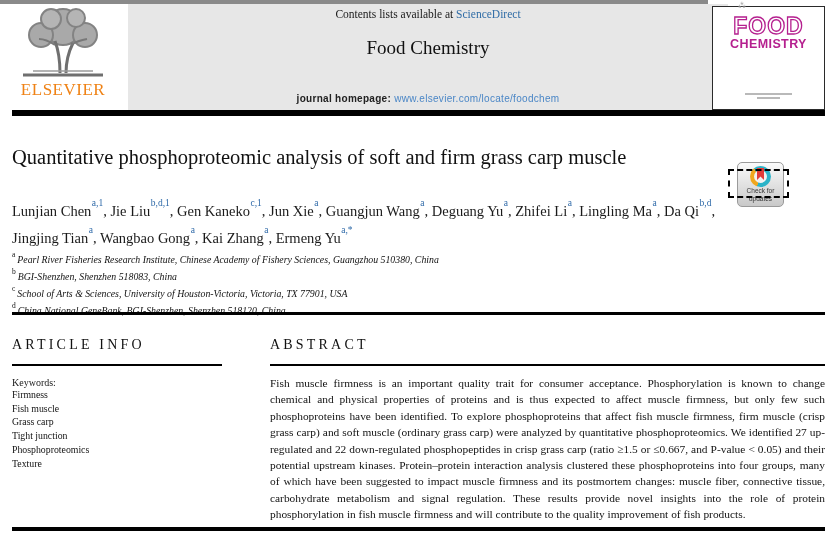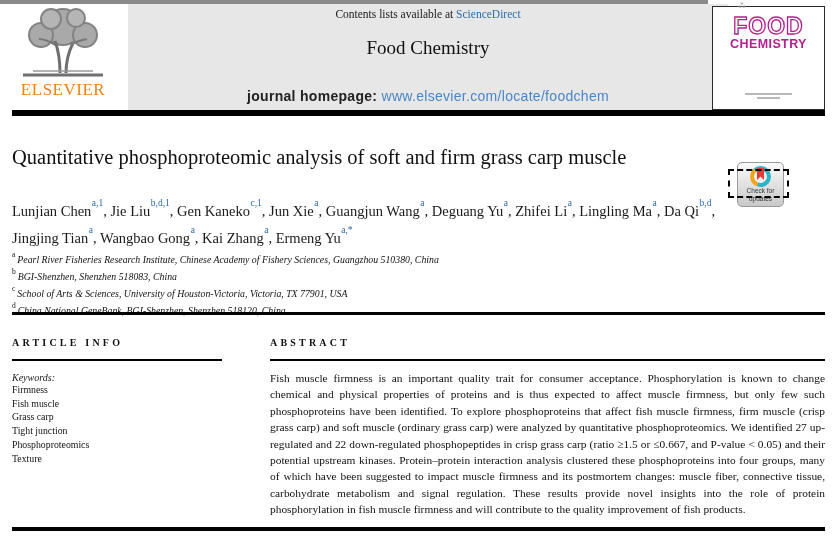--- a/index.html
+++ b/index.html
@@ -11,21 +11,21 @@
   #top-strip { left:0; top:0; width:708px; height:4px; background:#8a8a8a; }
   #elsevier-block { left:10px; top:5px; width:106px; text-align:center; }
   #elsevier-tree { display:block; margin:0 auto; }
   #elsevier-word { font-size:17px; letter-spacing:0.5px; color:#ef8215; margin-top:1px; }
 
   #band { left:128px; top:4px; width:600px; height:106px; background:#e7e7e7; text-align:center; }
   #contents-line { margin-top:4px; font-size:11.5px; color:#1a1a1a; }
   #contents-line a, .blue { color:#2f6ca6; text-decoration:none; }
   #journal-title { margin-top:17px; font-size:19px; color:#111; }
   #homepage-line { position:absolute; bottom:6px; left:0; right:0;
-                   font-family:"Liberation Sans", sans-serif; font-size:14px; }
+                   font-family:"Liberation Sans", sans-serif; font-size:10px; }
   #homepage-label { font-weight:bold; color:#222; letter-spacing:0.3px; }
   #homepage-url { color:#4a86c6; text-decoration:none; letter-spacing:0.3px; }
 
   #cover { left:712px; top:6px; width:113px; height:104px; background:#fff;
            border:1px solid #2a2a2a; text-align:center; }
   #cover-glyph { position:absolute; left:25px; top:-7px; font-size:7px; color:#999; }
   #cover-food { margin-top:9px; font-family:"Liberation Sans", sans-serif; font-weight:bold;
                 font-size:23px; line-height:21px; letter-spacing:1px; color:#b5208f; }
   @supports (-webkit-text-stroke: 1px #000) {
     #cover-food { color:transparent; -webkit-text-stroke:1.3px #b5208f; }
@@ -58,23 +58,23 @@
 
   #affil-list { left:12px; top:250px; font-size:9.8px; line-height:13.8px; font-style:italic; color:#111; }
   #affil-list sup { font-style:normal; font-size:7.5px; margin-right:2px; position:relative; top:-0.3em; }
 
   #rule-mid { left:12px; top:312px; width:813px; height:3px; background:#000; }
   #rule-bottom { left:12px; top:527px; width:813px; height:3.5px; background:#000; }
 
   
   #info-col { left:12px; top:337px; width:210px; }
   #abs-col  { left:270px; top:337px; width:555px; }
-  .sec-heading { font-size:10px; font-weight:bold; letter-spacing:3.2px; color:#111; }
+  .sec-heading { font-size:14px; font-weight:normal; letter-spacing:3.2px; color:#111; }
   .sec-rule { height:2px; background:#000; margin-top:11px; }
-  #keywords-label { margin-top:11px; font-style:italic; font-size:10px; }
+  #keywords-label { margin-top:11px; font-size:10px; }
   .kw { font-size:9.8px; font-weight:normal; line-height:13.7px; color:#111; }
   #abstract-text { margin-top:9px; font-size:11.4px; line-height:16.4px; text-align:justify; color:#111; }
 </style>
 </head>
 <body>
 
 <div id="top-strip" class="abs"></div>
 
 <div id="elsevier-block" class="abs">
   <svg id="elsevier-tree" width="100" height="74" viewBox="0 0 100 74">

